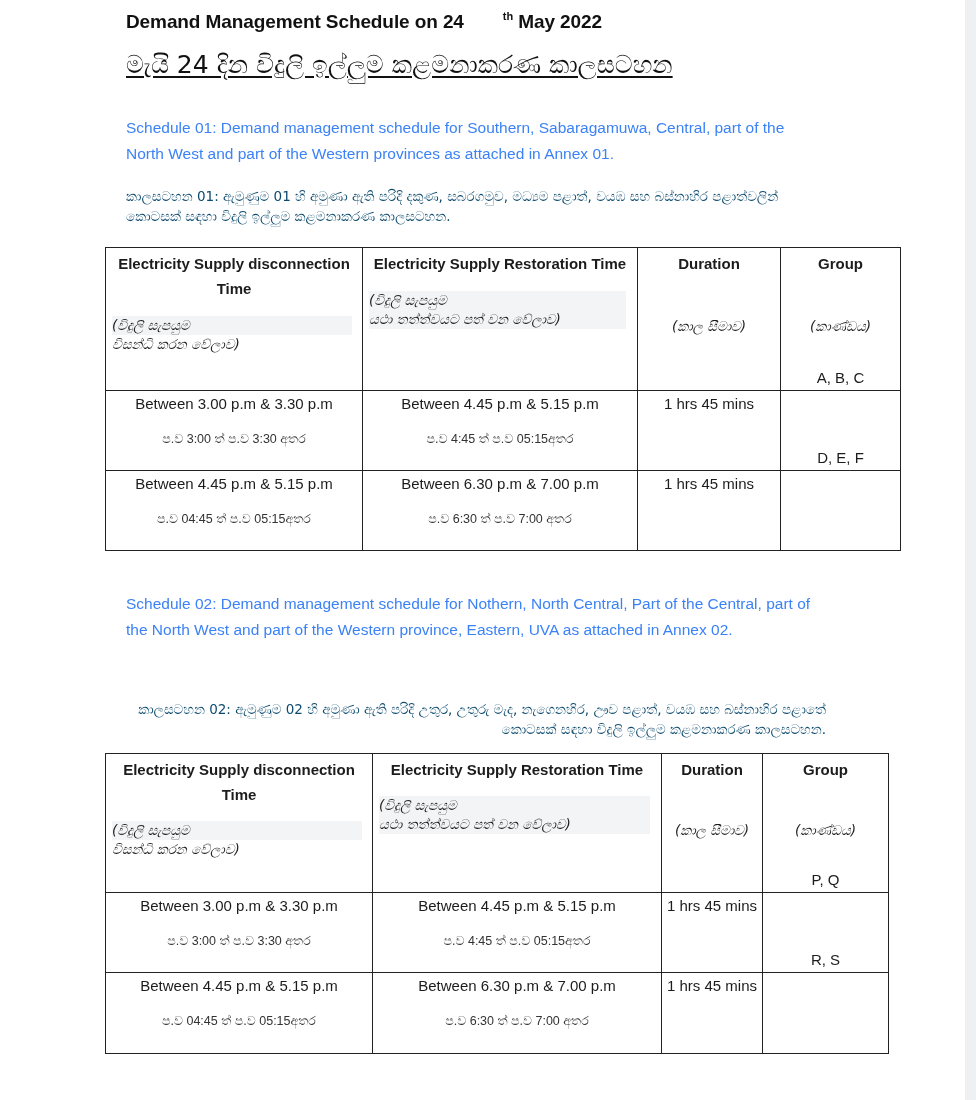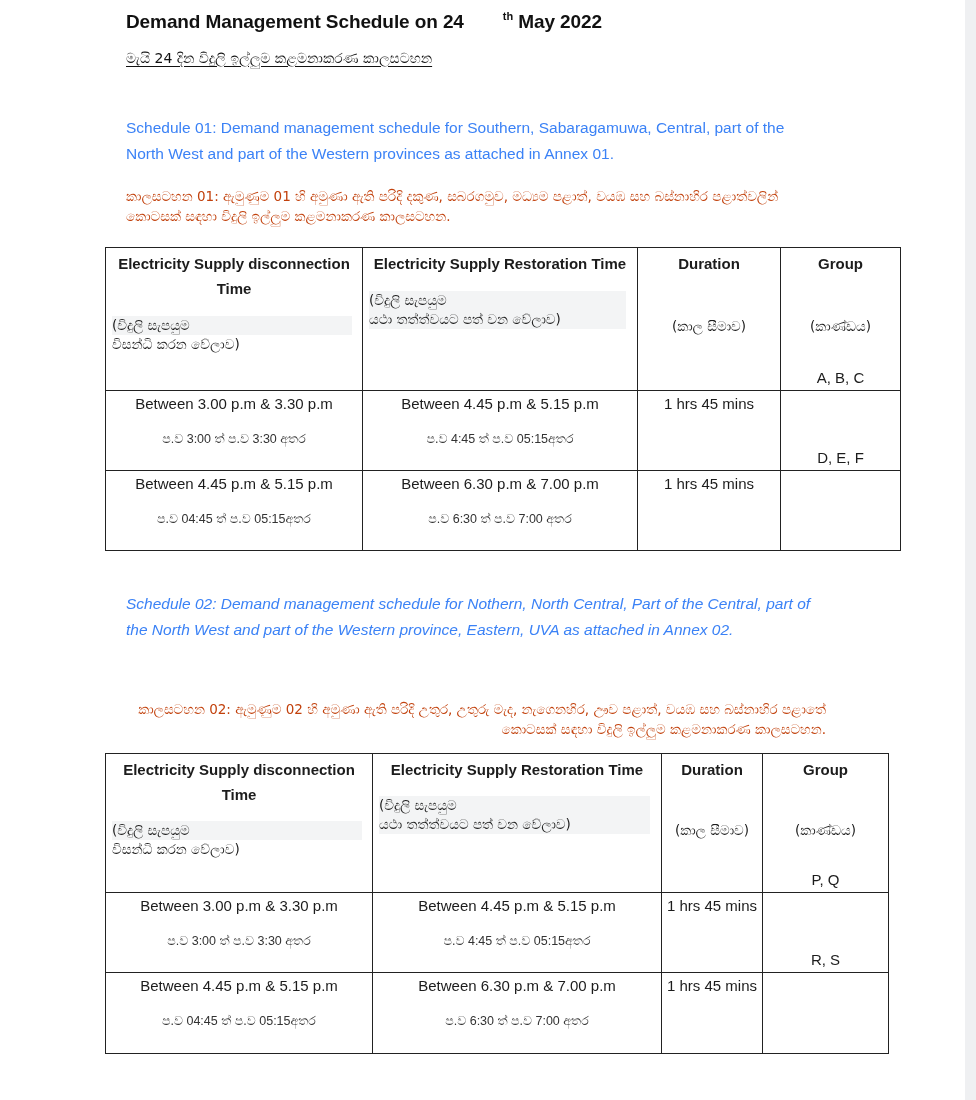--- a/index.html
+++ b/index.html
@@ -3,32 +3,32 @@
 <meta charset="utf-8">
 <style>
   * { box-sizing: border-box; margin: 0; padding: 0; }
   html, body { width: 976px; height: 1100px; background: #ffffff; overflow: hidden; }
   body { position: relative; font-family: "Liberation Sans", "DejaVu Sans", sans-serif; color: #1a1a1a; }
 
   .right-strip { position: absolute; left: 965px; top: 0; width: 11px; height: 1100px; background: #eff0f2; }
 
   .title { position: absolute; left: 126px; top: 10px; font-size: 19px; font-weight: bold; color: #111; letter-spacing: -0.1px; white-space: nowrap; }
   .title sup { font-size: 11px; vertical-align: 8px; padding-left: 39px; }
-  .subtitle { position: absolute; left: 126px; top: 50px; font-size: 14px; text-decoration: underline; text-underline-offset: 3px; color: #111; white-space: nowrap; font-family: "DejaVu Sans", sans-serif; }
+  .subtitle { position: absolute; left: 126px; top: 50px; font-size: 25px; text-decoration: underline; text-underline-offset: 3px; color: #111; white-space: nowrap; font-family: "DejaVu Sans", sans-serif; }
 
   .para { position: absolute; left: 126px; width: 700px; font-size: 15.5px; line-height: 26px; color: #3b82f6; }
-  .para-si { position: absolute; left: 126px; width: 700px; font-size: 13.5px; line-height: 20px; color: #c2410c; font-family: "DejaVu Sans", sans-serif; }
+  .para-si { position: absolute; left: 126px; width: 700px; font-size: 13.5px; line-height: 20px; color: #0c4a6e; font-family: "DejaVu Sans", sans-serif; }
 
   table.sched { position: absolute; border-collapse: collapse; table-layout: fixed; padding-left: 23px; }
   table.sched td, table.sched th { border: 1.3px solid #222; vertical-align: top; text-align: center; font-size: 15px; color: #1c1c1c; }
   table.sched th { font-weight: bold; padding: 0; position: relative; }
   .hdr-en { display: block; line-height: 25px; padding-top: 3px; }
-  .hdr-si { display: block; text-align: left; font-weight: normal; font-size: 13.5px; line-height: 19px; padding-left: 6px; font-family: "DejaVu Sans", sans-serif; }
+  .hdr-si { display: block; text-align: left; font-weight: normal; font-size: 13.5px; line-height: 19px; padding-left: 6px; font-family: "DejaVu Sans", sans-serif; font-style: italic; }
   .hdr-si .shade { background: #f3f4f5; display: inline-block; width: 96%; }
-  .hdr-si-c { display: block; font-weight: normal; font-size: 13.5px; font-family: "DejaVu Sans", sans-serif; }
+  .hdr-si-c { display: block; font-weight: normal; font-size: 13.5px; font-family: "DejaVu Sans", sans-serif; font-style: italic; }
   .cell-en { display: block; line-height: 20px; padding-top: 3px; }
   .cell-si { display: block; font-size: 12.5px; line-height: 20px; margin-top: 15px; color: #333; }
   td.group { vertical-align: middle; }
   td.group span { display: block; margin-top: -22px; }
 </style>
 </head>
 <body>
 
 <div class="right-strip"></div>
 
@@ -93,21 +93,21 @@
     <td>
           <span class="cell-en">1 hrs 45 mins</span>
         </td>
     <td class="group">
           <span>D, E, F</span>
         </td>
   </tr>
 </tbody>
   </table>
 
-<p class="para" style="top:591px;font-style:italic;">Schedule 02: Demand management schedule for Nothern, North Central, Part of the Central, part of the North West and part of the Western province, Eastern, UVA as attached in Annex 02.</p>
+<p class="para" style="top:591px;">Schedule 02: Demand management schedule for Nothern, North Central, Part of the Central, part of the North West and part of the Western province, Eastern, UVA as attached in Annex 02.</p>
 <p class="para-si" style="top:699px;text-align:right;">කාලසටහන 02: ඇමුණුම 02 හි අමුණා ඇති පරිදි උතුර, උතුරු මැද, නැගෙනහිර, ඌව පළාත්, වයඹ සහ බස්නාහිර පළාතේ කොටසක් සඳහා විදුලි ඉල්ලුම කළමනාකරණ කාලසටහන.</p>
 
 <table class="sched" style="left:105px; top:753px; width:783px;">
   <colgroup>
       <col style="width:267px">
       <col style="width:289px">
       <col style="width:101px">
       <col style="width:126px">
     </colgroup>
   <tbody>

